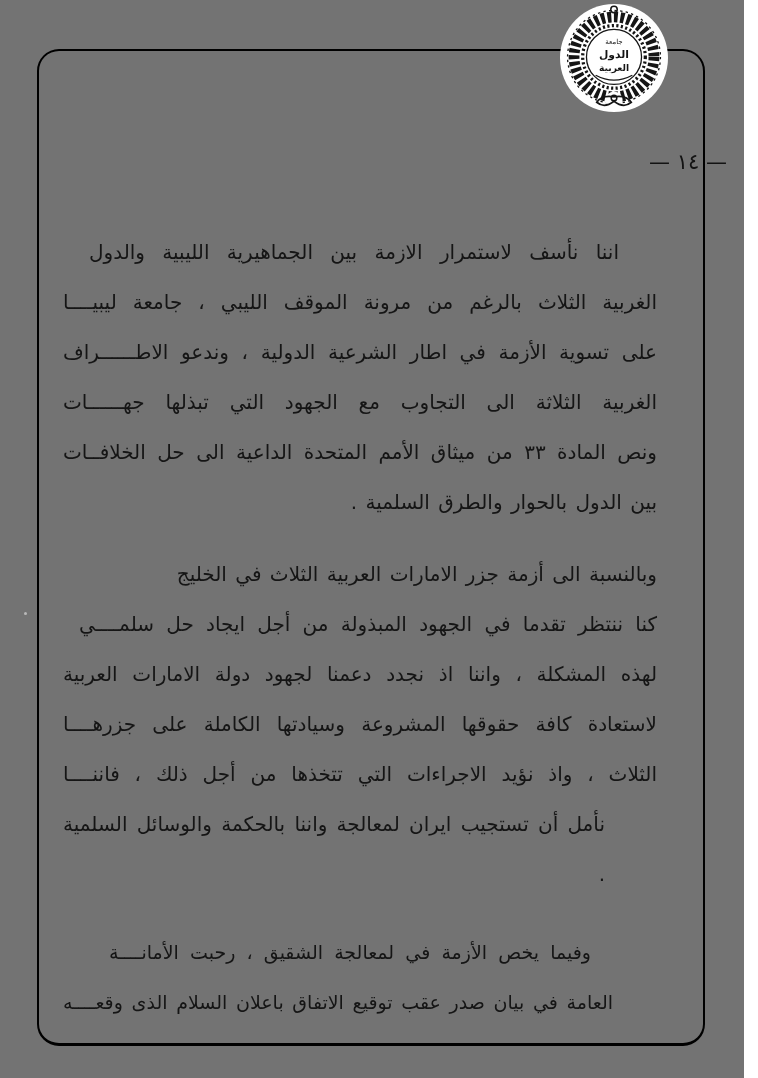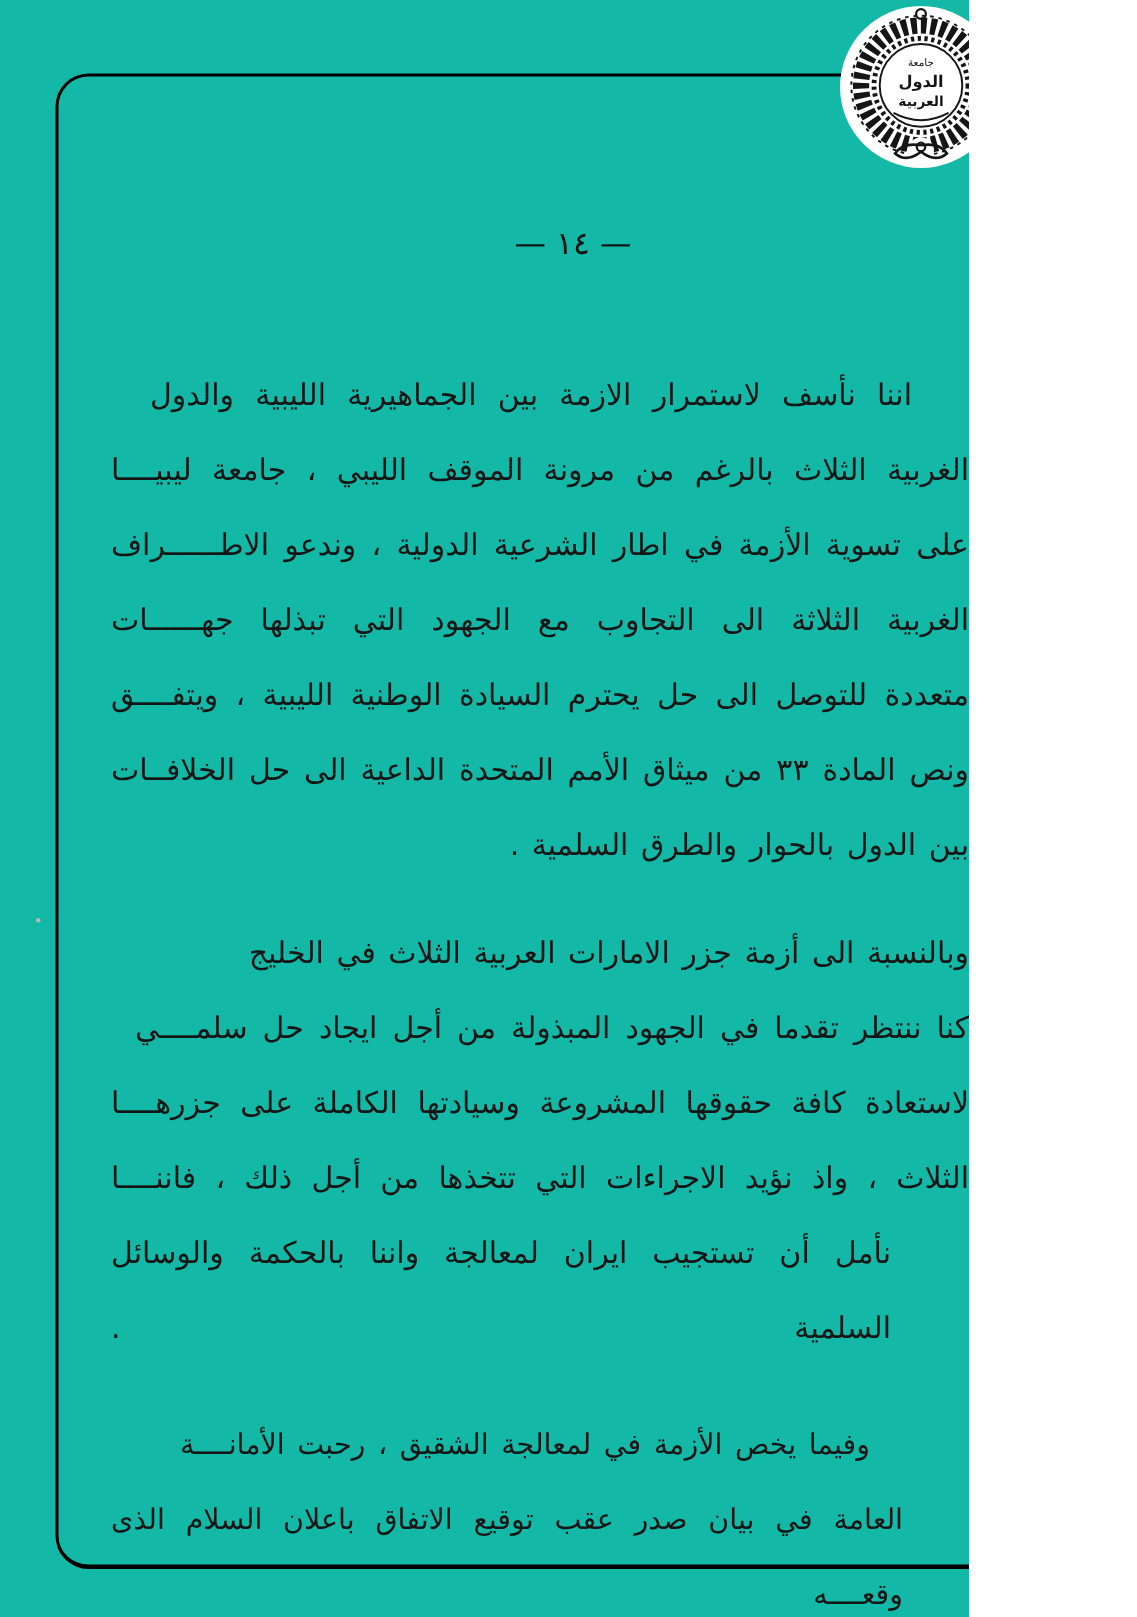--- a/index.html
+++ b/index.html
@@ -3,23 +3,23 @@
 <meta charset="utf-8">
 <style>
   html, body {
     margin: 0;
     padding: 0;
     background: #ffffff;
     font-family: "DejaVu Sans", sans-serif;
   }
   .page {
     position: relative;
-    width: 646px;
+    width: 744px;
     height: 1078px;
-    background: #14b8a6;
+    background: #737373;
     overflow: hidden;
     color: #161616;
   }
   .frame {
     position: absolute;
     left: 37px;
     top: 49px;
     width: 668px;
     height: 997px;
     border: 2px solid #000;
@@ -42,35 +42,35 @@
     text-anchor: middle;
   }
   .seal .t1 { font-size: 6.5px; }
   .seal .t2 { font-size: 10px; font-weight: bold; }
   .seal .t3 { font-size: 8.5px; font-weight: bold; }
   .page-number {
     position: absolute;
     left: 37px;
     top: 150px;
     width: 690px;
-    text-align: center;
+    text-align: right;
     direction: rtl;
     font-size: 21px;
     letter-spacing: 2px;
     color: #131313;
   }
   .textblock {
     position: absolute;
     left: 62px;
     top: 226px;
     width: 596px;
     direction: rtl;
     color: #151515;
   }
-  .para { margin: 12px; }
+  .para { margin: 1px; }
   .para2 { margin-top: 22px; }
   .para3 { margin-top: 28px; }
   .line {
     font-size: 20px;
     line-height: 50px;
     word-spacing: 2px;
   }
   .para3 .line { font-size: 19px; line-height: 50px; }
   .j { text-align: justify; text-align-last: justify; }
   .r { text-align: right; text-align-last: right; }
@@ -118,28 +118,28 @@
 
   <div class="page-number">— ١٤ —</div>
 
   <div class="textblock">
 
     <div class="para para1">
       <div class="line j" style="padding-right:38px;padding-left:26px;">اننا نأسف لاستمرار الازمة بين الجماهيرية الليبية والدول</div>
       <div class="line j">الغربية الثلاث بالرغم من مرونة الموقف الليبي ، جامعة ليبيــــا</div>
       <div class="line j">على تسوية الأزمة في اطار الشرعية الدولية ، وندعو الاطــــــراف</div>
       <div class="line j">الغربية الثلاثة الى التجاوب مع الجهود التي تبذلها جهــــــات</div>
-      <div class="line j">متعددة للتوصل الى حل يحترم السيادة الوطنية الليبية ، ويتفــــق</div>
       <div class="line j">ونص المادة ٣٣ من ميثاق الأمم المتحدة الداعية الى حل الخلافــات</div>
       <div class="line r">بين الدول بالحوار والطرق السلمية .</div>
     </div>
 
     <div class="para para2">
       <div class="line r">وبالنسبة الى أزمة جزر الامارات العربية الثلاث في الخليج</div>
       <div class="line j" style="padding-left:16px;">كنا ننتظر تقدما في الجهود المبذولة من أجل ايجاد حل سلمــــي</div>
+      <div class="line j">لهذه المشكلة ، واننا اذ نجدد دعمنا لجهود دولة الامارات العربية</div>
       <div class="line j">لاستعادة كافة حقوقها المشروعة وسيادتها الكاملة على جزرهــــا</div>
       <div class="line j">الثلاث ، واذ نؤيد الاجراءات التي تتخذها من أجل ذلك ، فاننــــا</div>
       <div class="line j" style="padding-right:52px;">نأمل أن تستجيب ايران لمعالجة واننا بالحكمة والوسائل السلمية .</div>
     </div>
 
     <div class="para para3">
       <div class="line j" style="padding-right:66px;padding-left:46px;">وفيما يخص الأزمة في لمعالجة الشقيق ، رحبت الأمانــــة</div>
       <div class="line j" style="padding-right:44px;">العامة في بيان صدر عقب توقيع الاتفاق باعلان السلام الذى وقعــــه</div>
     </div>
 

